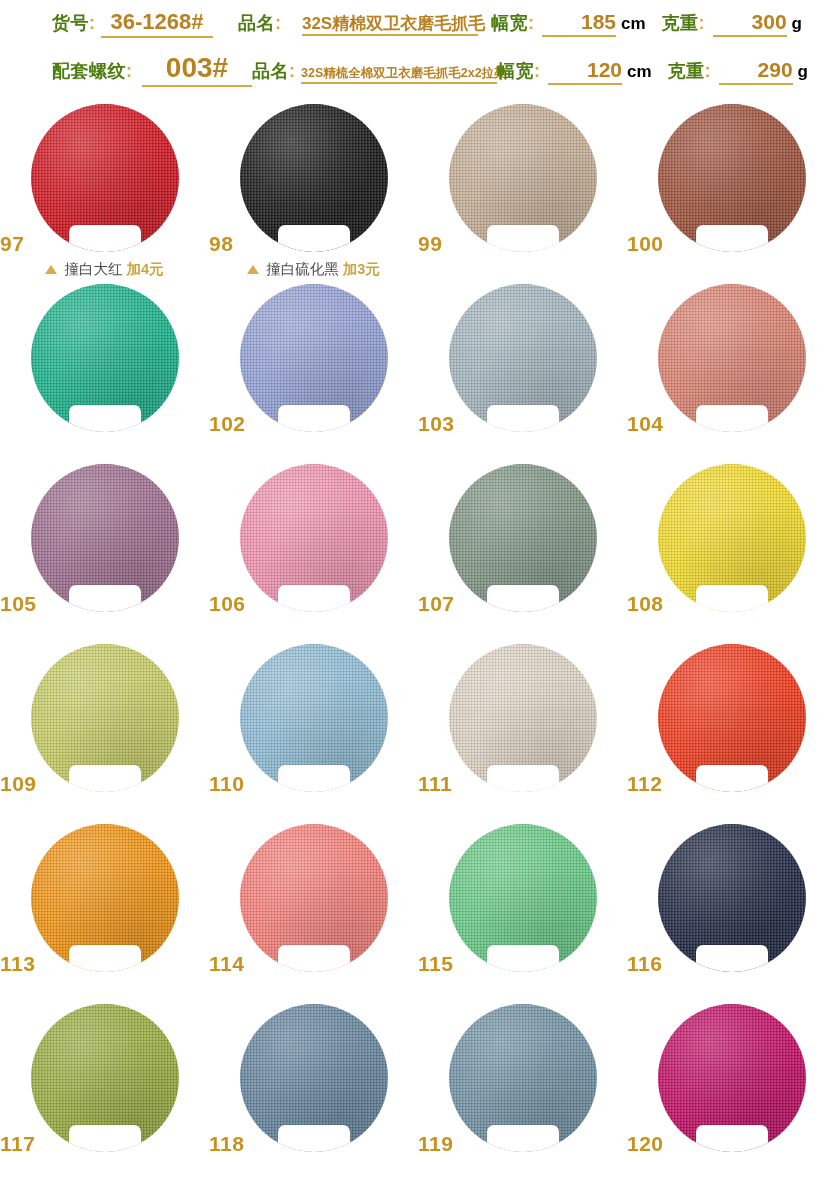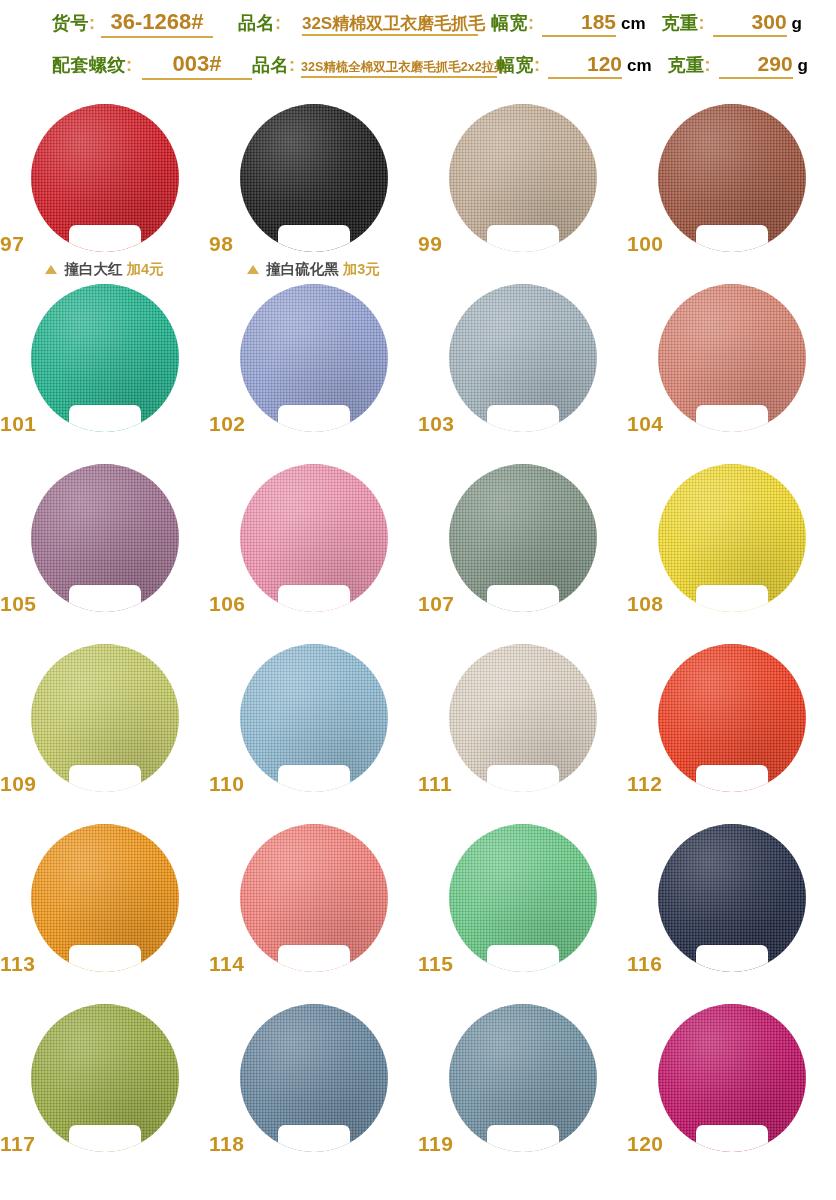--- a/index.html
+++ b/index.html
@@ -55,21 +55,21 @@
     font-weight: bold;
     border-bottom: 2px solid #d6a843;
     text-align: center;
     display: inline-block;
     line-height: 1.25;
   }
 
   .v-code     { font-size: 22px; min-width: 112px; margin-left: 4px; }
   .v-name1    { font-size: 17px; min-width: 168px; margin-left: 19px; }
   .v-num      { font-size: 21px; min-width: 74px; margin-left: 6px; text-align: right; }
-  .v-rib      { font-size: 22px; min-width: 110px; margin-left: 8px; }
+  .v-rib      { font-size: 28px; min-width: 110px; margin-left: 8px; }
   .v-name2    { font-size: 12.5px; min-width: 196px; margin-left: 4px; }
 
   .spec-unit {
     color: #000000;
     font-weight: bold;
     font-size: 17px;
     margin-left: 5px;
     margin-right: 16px;
   }
 
@@ -191,21 +191,21 @@
     width: 0; height: 0;
     border-left: 6px solid transparent;
     border-right: 6px solid transparent;
     border-bottom: 9px solid #d8ab4b;
     display: inline-block;
   }
 
   .note-main {
     color: #4a4a4a;
     font-size: 14.5px;
-    font-weight: bold;
+    font-weight: normal;
   }
 
   .note-extra {
     color: #cfa33c;
     font-size: 14.5px;
     font-weight: bold;
     margin-left: -3px;
   }
 </style>
 </head>
@@ -286,21 +286,20 @@
       <div class="swatch-cell">
         <div class="swatch-disc" style="background: rgb(156, 79, 57);">
           <div class="swatch-notch"></div>
         </div>
         <div class="swatch-number">100</div>
       </div>
       <div class="swatch-cell">
         <div class="swatch-disc" style="background: rgb(23, 177, 137);">
           <div class="swatch-notch"></div>
         </div>
-        <div class="swatch-number">101</div>
       </div>
       <div class="swatch-cell">
         <div class="swatch-disc" style="background: rgb(146, 160, 212);">
           <div class="swatch-notch"></div>
         </div>
         <div class="swatch-number">102</div>
       </div>
       <div class="swatch-cell">
         <div class="swatch-disc" style="background: rgb(163, 180, 189);">
           <div class="swatch-notch"></div>

